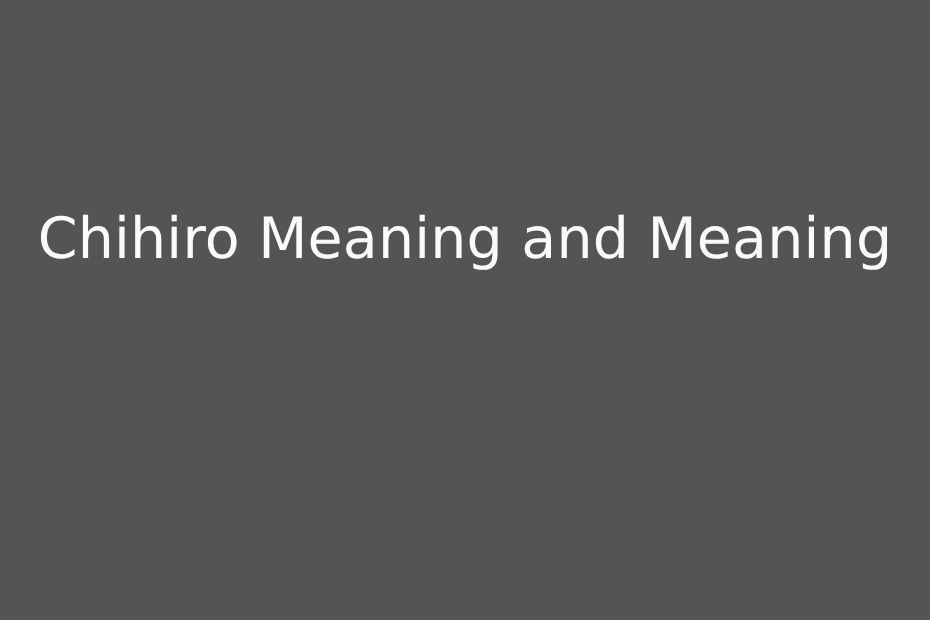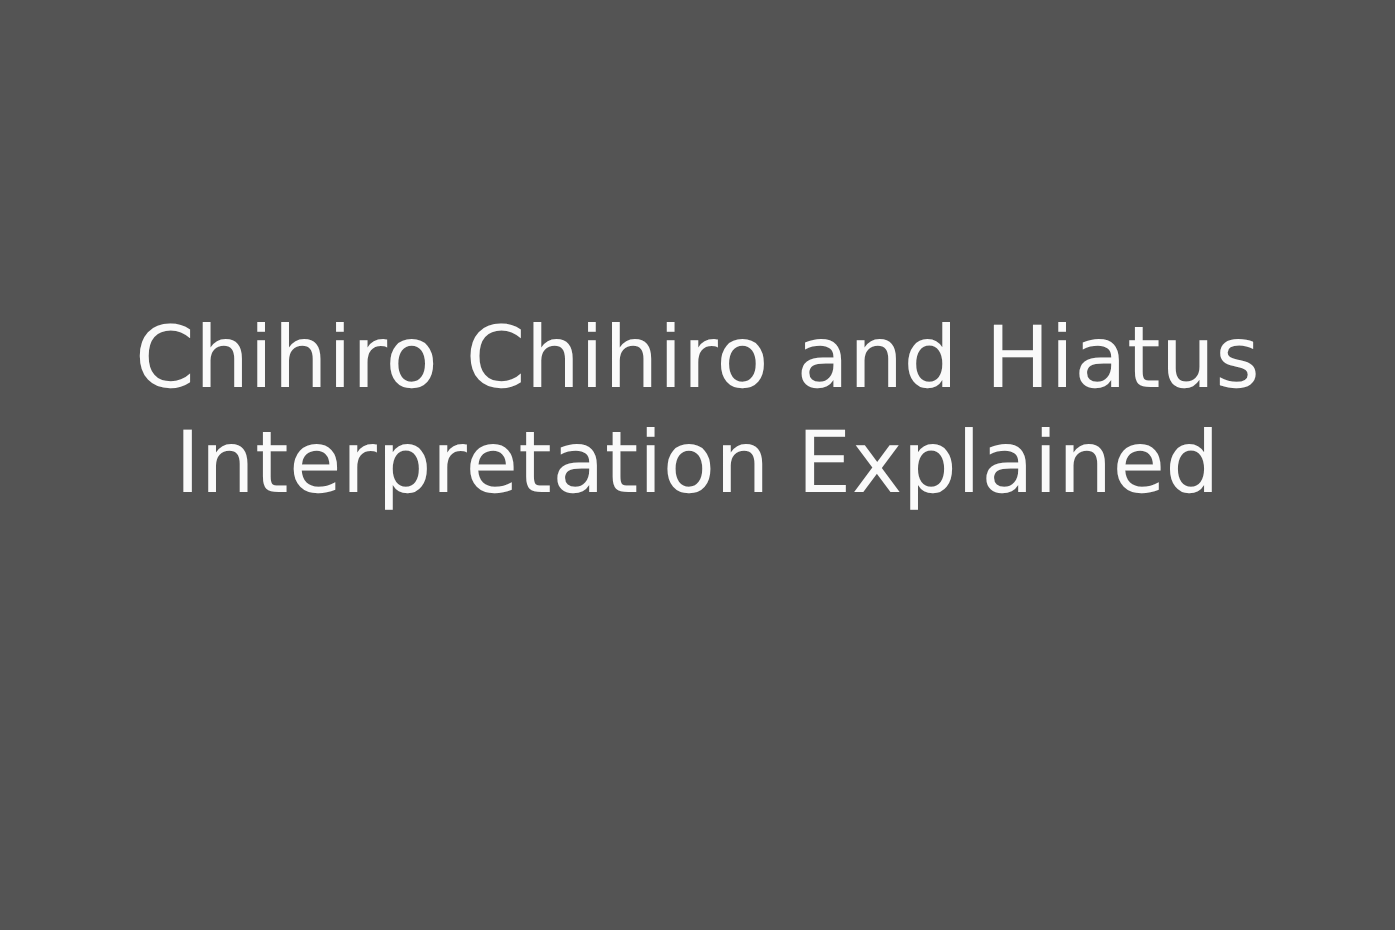--- a/index.html
+++ b/index.html
@@ -65,18 +65,17 @@
     letter-spacing: 0.3px;
     white-space: nowrap;
   }
 </style>
 </head>
 <body>
 
 <div id="title-card">
 
   <div id="headline-block">
-    <span class="headline-line">Chihiro Chihiro and Hiatus</span>
-    <span class="headline-line">Interpretation Explained</span>
+    <span class="headline-line">Chihiro Meaning and Meaning</span>
   </div>
 
 
 </div>
 
 </body></html>

